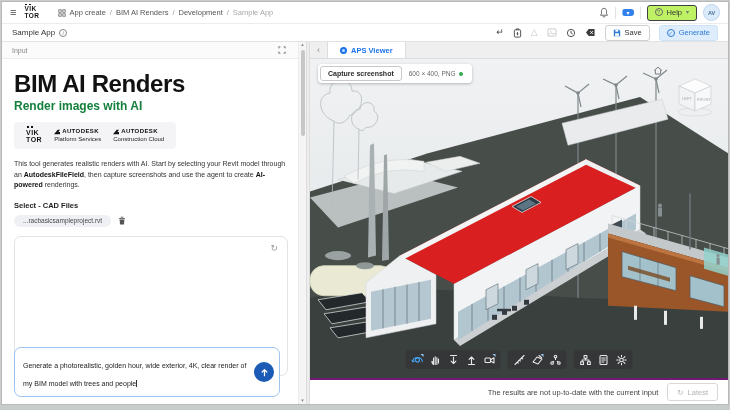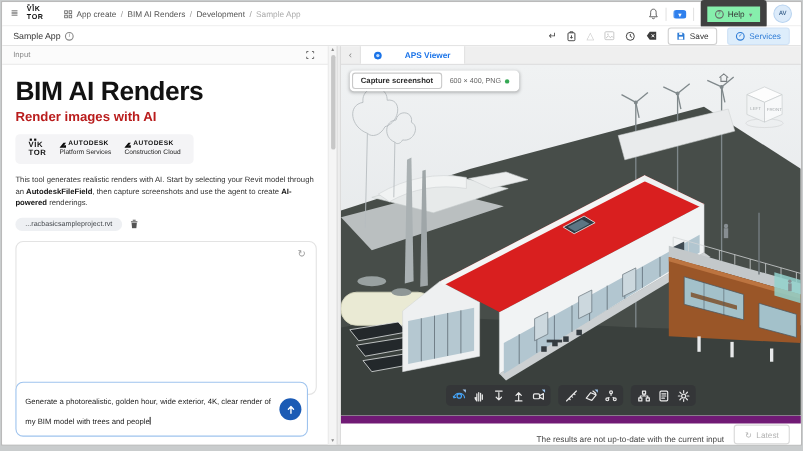--- a/index.html
+++ b/index.html
@@ -11,21 +11,21 @@
   .hamburger{font-size:11px;color:#444;margin-right:8px;cursor:pointer;line-height:1;}
   .vlogo{display:flex;flex-direction:column;line-height:1;font-weight:bold;font-size:6.5px;letter-spacing:.5px;color:#111;position:relative;}
   .vlogo:before{content:"";position:absolute;top:-2.5px;left:1px;width:2px;height:1.5px;background:#111;box-shadow:4px 0 0 #111;}
   .crumbs{display:flex;align-items:center;gap:4px;margin-left:18px;font-size:7.5px;color:#555;}
   .crumbs .sep{color:#999;}
   .crumbs .last{color:#aaa;}
   .top-right{margin-left:auto;display:flex;align-items:center;gap:6px;}
   .vdiv{width:1px;height:12px;background:#e3e3e3;}
   .btn-publish{display:flex;align-items:stretch;border-radius:3px;overflow:hidden;cursor:pointer;}
   .btn-publish .caret{background:var(--publish_blue);border-left:1px solid rgba(255,255,255,.45);color:#fff;font-size:6px;display:flex;align-items:center;padding:0 4px;}
-  .btn-help{display:flex;align-items:flex-end;gap:4px;border:6px solid #404040;border-radius:3px;padding:2.5px 7px;font-size:7.5px;color:#333;cursor:pointer;background:#86efac;}
+  .btn-help{display:flex;align-items:flex-start;gap:4px;border:1px solid #404040;border-radius:3px;padding:2.5px 7px;font-size:7.5px;color:#333;cursor:pointer;background:#bef264;}
   .qcircle{width:8px;height:8px;border:1px solid #666;border-radius:50%;font-size:5.5px;color:#666;display:flex;align-items:center;justify-content:center;box-sizing:border-box;}
   .avatar{width:15px;height:15px;border-radius:50%;background:#dcebfa;border:1px solid #b9d4f0;color:#4a6f96;font-size:5.5px;font-weight:bold;display:flex;align-items:center;justify-content:center;cursor:pointer;}
 
   
   .subbar{position:absolute;left:0;top:22px;right:0;height:18px;display:flex;align-items:center;padding:0 10px;border-bottom:1px solid #e2e2e2;background:#fff;box-sizing:border-box;}
   .appname{font-size:8px;color:#333;display:flex;align-items:center;gap:4px;}
   .icircle{width:8px;height:8px;border:1px solid #888;border-radius:50%;font-size:5.5px;color:#888;display:flex;align-items:center;justify-content:center;font-style:italic;box-sizing:border-box;cursor:pointer;}
   .sub-right{margin-left:auto;display:flex;align-items:center;gap:9px;}
   .tool-glyph{font-size:9px;color:#444;cursor:pointer;line-height:1;}
   .tool-glyph.dim{color:#c6c6c6;}
@@ -42,21 +42,21 @@
   
   .panel-head{position:absolute;left:0;top:0;right:0;height:17px;background:#fbfbfb;border-bottom:1px solid #ececec;display:flex;align-items:center;padding:0 10px;box-sizing:border-box;}
   .panel-head .label{font-size:7px;color:#888;}
   .expand-ic{margin-left:auto;cursor:pointer;display:flex;margin-right:10px;}
   .lscroll{position:absolute;right:0;top:0;bottom:0;width:8px;background:#f5f5f5;border-left:1px solid #ececec;box-sizing:border-box;display:flex;flex-direction:column;align-items:center;}
   .lscroll .ar{font-size:4.5px;color:#8a8a8a;line-height:6px;cursor:pointer;}
   .lscroll .thumb{width:4px;height:86px;background:#c7c7c7;border-radius:2px;margin-top:2px;cursor:grab;}
   .lscroll .sp{flex:1;}
   .panel-content{position:absolute;left:0;top:17px;right:8px;bottom:0;padding:8px 10px 0 12px;box-sizing:border-box;}
   .h-title{margin:4px 0 0;font-size:24px;font-weight:bold;color:#121212;letter-spacing:-.4px;line-height:1.05;}
-  .h-sub{margin:3px 0 0;font-size:12px;font-weight:bold;color:#b91c1c;}
+  .h-sub{margin:3px 0 0;font-size:12px;font-weight:bold;color:#15803d;}
   .logos{margin-top:9px;display:inline-flex;align-items:center;gap:12px;background:#f4f4f6;border-radius:4px;padding:6px 12px;}
   .logos .vlogo{font-size:7px;}
   .ad{display:flex;flex-direction:column;line-height:1.25;}
   .ad .row1{display:flex;align-items:center;gap:2px;font-size:6px;font-weight:bold;color:#0d0d0d;letter-spacing:.4px;}
   .ad .row2{font-size:6px;color:#222;}
   .desc{margin-top:10px;font-size:7px;line-height:1.5;color:#333;width:272px;}
   .desc b{color:#111;}
   .sel-label{margin-top:10px;font-size:7.5px;font-weight:bold;color:#222;}
   .chip-row{margin-top:5px;display:flex;align-items:center;gap:7px;}
   .chip{background:#eef0f3;border-radius:9px;padding:2.5px 9px;font-size:6.5px;color:#44484d;cursor:pointer;}
@@ -64,40 +64,40 @@
   .chatbox{margin-top:9px;height:138px;border:1px solid #e3e3e3;border-radius:7px;position:relative;background:#fff;}
   .chat-refresh{position:absolute;top:7px;right:9px;font-size:9px;color:#9a9a9a;cursor:pointer;line-height:1;}
   .promptbox{position:absolute;left:12px;right:18px;bottom:7px;border:1px solid #9ec3ee;border-radius:7px;padding:6px 30px 6px 8px;box-sizing:border-box;background:#fff;}
   .promptbox .ptext{font-size:7px;color:#222;line-height:1.5;}
   .caret-line{display:inline-block;width:1px;height:7px;background:#333;vertical-align:-1px;}
   .send-btn{position:absolute;right:5px;top:50%;transform:translateY(-50%);width:20px;height:20px;border-radius:50%;background:var(--send_blue);display:flex;align-items:center;justify-content:center;cursor:pointer;}
 
   
   .tabbar{position:absolute;left:0;top:0;right:0;height:17px;background:#efefef;border-bottom:1px solid #ddd;display:flex;align-items:stretch;box-sizing:border-box;}
   .back-ch{display:flex;align-items:center;padding:0 7px;font-size:9px;color:#888;cursor:pointer;}
-  .tab{display:flex;align-items:center;gap:21px;padding:0 12px;font-size:7.5px;cursor:pointer;}
+  .tab{display:flex;align-items:center;gap:4px;padding:0 12px;font-size:7.5px;cursor:pointer;}
   .tab.active{background:#fff;color:var(--accent_blue);font-weight:bold;border-left:1px solid #ddd;border-right:1px solid #ddd;}
   .tab.idle{color:#555;}
   .aps-dot{width:7px;height:7px;border-radius:50%;background:var(--accent_blue);position:relative;}
   .aps-dot:after{content:"";position:absolute;left:2px;top:2px;width:3px;height:3px;border-radius:50%;background:#bfdcff;}
   .viewer{position:absolute;left:0;top:17px;right:0;bottom:26px;overflow:hidden;background:#e9ecee;}
   .scene{position:absolute;inset:0;width:100%;height:100%;}
   .capture-wrap{position:absolute;left:8px;top:5px;background:#fff;border-radius:4px;box-shadow:0 1px 3px rgba(0,0,0,.25);display:flex;align-items:center;padding:2px;}
   .btn-capture{border:1px solid #c9c9c9;border-radius:3px;background:#fff;font-size:7px;font-weight:bold;color:#2b2b2b;padding:3px 7px;cursor:pointer;font-family:inherit;}
   .res-badge{display:flex;align-items:center;gap:3px;font-size:6.5px;color:#666;padding:0 7px;}
   .gdot{width:4px;height:4px;border-radius:50%;background:var(--success_green);}
   .home-ic{position:absolute;right:64px;top:6px;cursor:pointer;display:flex;}
   .viewcube{position:absolute;right:8px;top:16px;cursor:pointer;}
   .vtool{position:absolute;left:50%;bottom:9px;transform:translateX(-50%);display:flex;gap:7px;}
   .vgroup{background:rgba(52,54,56,.93);border-radius:4px;display:flex;padding:2px 3px;gap:1px;}
   .ticon{width:17px;height:15px;display:flex;align-items:center;justify-content:center;cursor:pointer;position:relative;border-radius:3px;}
   .ticon svg{stroke:#e8e8e8;fill:none;stroke-width:1.1;stroke-linecap:round;stroke-linejoin:round;}
   .ticon.active svg{stroke:var(--toolbar_active);}
   .ticon.c:after{content:"";position:absolute;top:2px;right:2px;border-left:3px solid transparent;border-top:3px solid #9fc6ee;}
-  .results-bar{position:absolute;left:0;right:0;bottom:0;height:26px;background:#fff;border-top:7px solid #701a75;display:flex;align-items:flex-end;justify-content:flex-end;gap:9px;padding:0 10px;box-sizing:border-box;margin-top:24px;}
+  .results-bar{position:absolute;left:0;right:0;bottom:0;height:26px;background:#fff;border-top:2px solid #701a75;display:flex;align-items:center;justify-content:flex-end;gap:9px;padding:0 10px;box-sizing:border-box;margin-top:24px;}
   .results-msg{font-size:7.5px;color:#444;}
   .btn-update{display:flex;align-items:center;gap:4px;border:1px solid #d8d8d8;border-radius:3px;padding:3.5px 9px;font-size:7.5px;color:#b3b3b3;background:#fff;cursor:not-allowed;}
   svg text{font-family:"Liberation Sans",sans-serif;}
 </style>
 </head>
 <body>
 
 <div class="stage">
 <div class="app">
 
@@ -190,21 +190,21 @@
       <div class="btn-save">
         <svg width="8" height="8" viewBox="0 0 10 10">
               <path d="M1,1 H7.5 L9,2.5 V9 H1 Z" fill="#2e7cd6"></path>
               <rect x="3" y="1.2" width="3.5" height="2.2" fill="#fff"></rect>
               <rect x="2.6" y="5.4" width="4.8" height="3.2" fill="#fff"></rect>
             </svg>
         <span>Save</span>
       </div>
       <div class="btn-finished">
         <span class="check-circ">✓</span>
-        <span>Services</span>
+        <span>Generate</span>
       </div>
     </div>
   </div>
 
   <div class="main">
 
     <aside class="left-panel">
       <div class="panel-head">
         <span class="label">Input</span>
         <span class="expand-ic">
@@ -240,20 +240,21 @@
                     <path d="M0,7 L5,1 H8 L3.5,7 Z M3.5,7 L6,4 H8 V7 Z" fill="#0d0d0d"></path>
                   </svg>
                   <span>AUTODESK</span>
                 </span>
             <span class="row2">Construction Cloud</span>
           </div>
         </div>
 
         <p class="desc"><span>This tool generates realistic renders with AI. Start by selecting your Revit model through an </span><b>AutodeskFileField</b><span>, then capture screenshots and use the agent to create </span><b>AI-powered</b><span> renderings.</span></p>
 
+        <div class="sel-label">Select - CAD Files</div>
         <div class="chip-row">
           <span class="chip">...racbasicsampleproject.rvt</span>
           <span class="trash">
                 <svg width="8" height="9" viewBox="0 0 9 10">
                   <g fill="#555">
                     <rect x="1.2" y="2.4" width="6.6" height="1"></rect>
                     <rect x="3" y="0.8" width="3" height="1"></rect>
                     <path d="M1.8,4 H7.2 L6.7,9.4 H2.3 Z"></path>
                   </g>
                 </svg>

